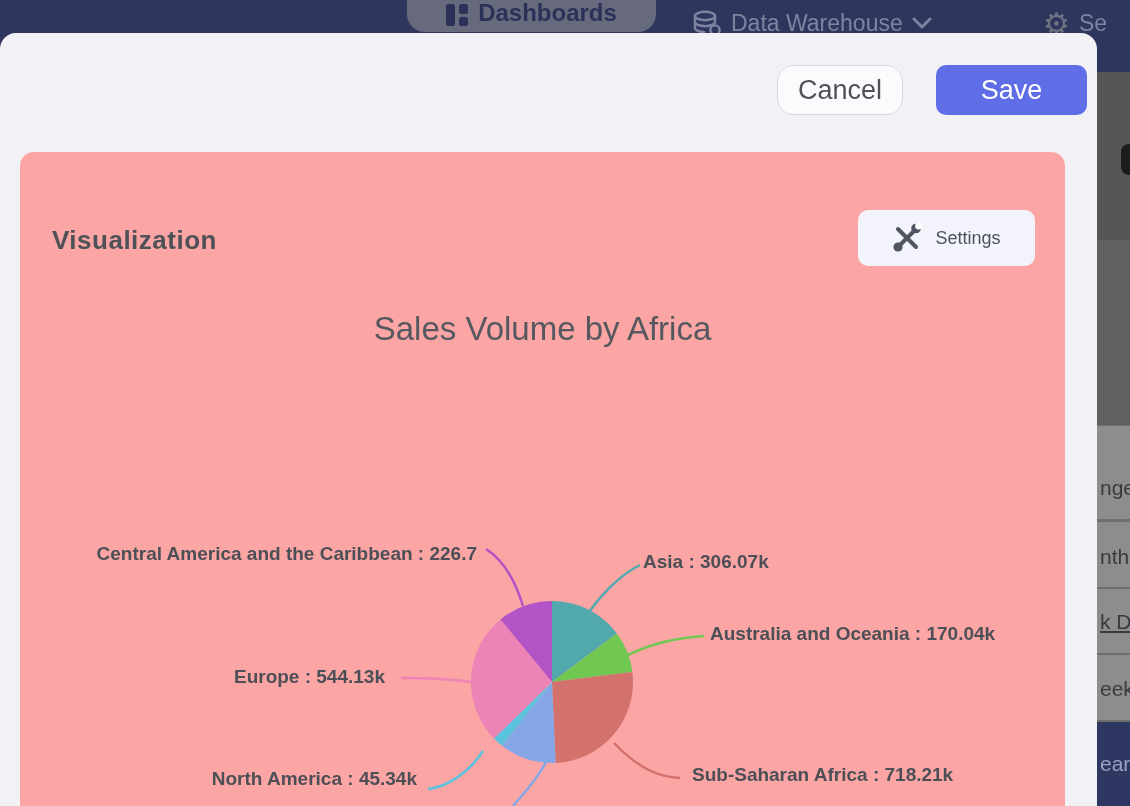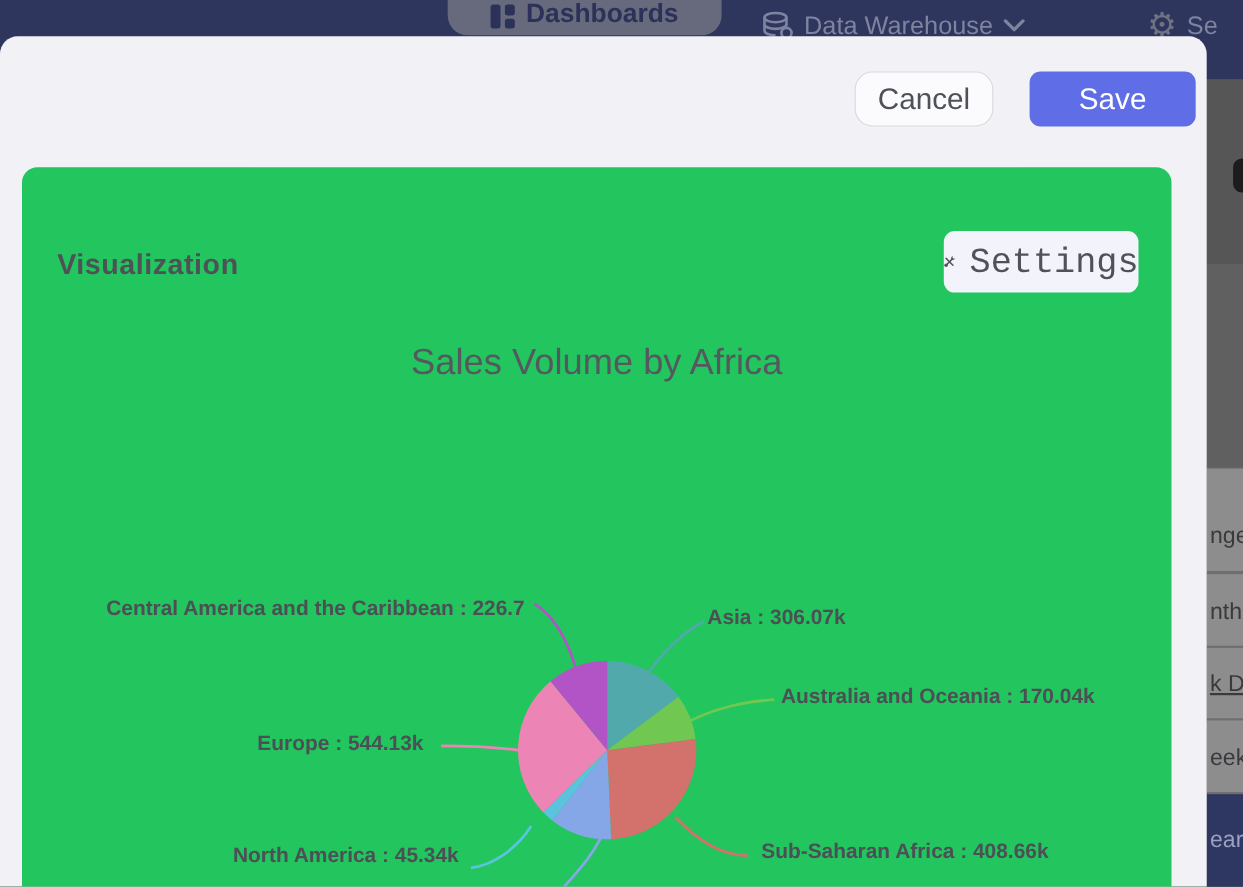--- a/index.html
+++ b/index.html
@@ -32,27 +32,27 @@
   #modal { position:absolute; left:0; top:33px; width:1097px; height:773px;
            background:#f1f1f6; border-radius:16px 16px 0 0; }
   #cancel-btn { position:absolute; left:777px; top:32px; width:126px; height:50px;
                 background:#fbfbfd; border:1.5px solid #d9d9e0; border-radius:16px;
                 font-size:27px; color:#4f5158; font-family:inherit; }
   #save-btn { position:absolute; left:936px; top:32px; width:151px; height:50px;
               background:#5f6ee6; border:none; border-radius:10px;
               font-size:27px; color:#ffffff; font-family:inherit; }
 
   #card { position:absolute; left:20px; top:119px; width:1045px; height:654px;
-          background:#22c55e; border-radius:14px 14px 0 0; }
+          background:#fca5a5; border-radius:14px 14px 0 0; }
   #card-title { position:absolute; left:32px; top:73px; font-size:26px; font-weight:700;
                 color:#4e5257; letter-spacing:0.5px; }
   #settings-btn { position:absolute; left:838px; top:58px; width:177px; height:56px;
                   background:#f3f4fb; border:none; border-radius:10px;
                   display:flex; align-items:center; justify-content:center; gap:13px;
-                  font-size:32px; color:#4f5358; font-family:Liberation Mono, monospace; }
+                  font-size:18px; color:#4f5358; font-family:Liberation Sans, sans-serif; }
   #chart-title { position:absolute; left:0; top:158px; width:100%; text-align:center;
                  font-size:33px; color:#55585e; }
 
   #chart-svg { position:absolute; left:0; top:0; width:1045px; height:654px; }
   #chart-svg path.leader { fill:none; stroke-width:2.5; }
 
   .plabel { position:absolute; font-size:19px; font-weight:700; color:#4c4f55; white-space:nowrap; }
   #lbl-cam   { right:588px; top:391px; }
   #lbl-asia  { left:623px;  top:399px; }
   #lbl-aus   { left:690px;  top:471px; }
@@ -147,15 +147,15 @@
           <path d="M532,530 L473.8,586.4 A81,81 0 0 1 480.5,467.4 Z" fill="#ec85b5"></path>
           <path d="M532,530 L480.5,467.4 A81,81 0 0 1 532.0,449.0 Z" fill="#b254c5"></path>
         </g>
     </svg>
 
     <span class="plabel" id="lbl-cam">Central America and the Caribbean : 226.7</span>
     <span class="plabel" id="lbl-asia">Asia : 306.07k</span>
     <span class="plabel" id="lbl-aus">Australia and Oceania : 170.04k</span>
     <span class="plabel" id="lbl-eur">Europe : 544.13k</span>
     <span class="plabel" id="lbl-na">North America : 45.34k</span>
-    <span class="plabel" id="lbl-ssa">Sub-Saharan Africa : 408.66k</span>
+    <span class="plabel" id="lbl-ssa">Sub-Saharan Africa : 718.21k</span>
   </div>
 </div>
 
 </body></html>

